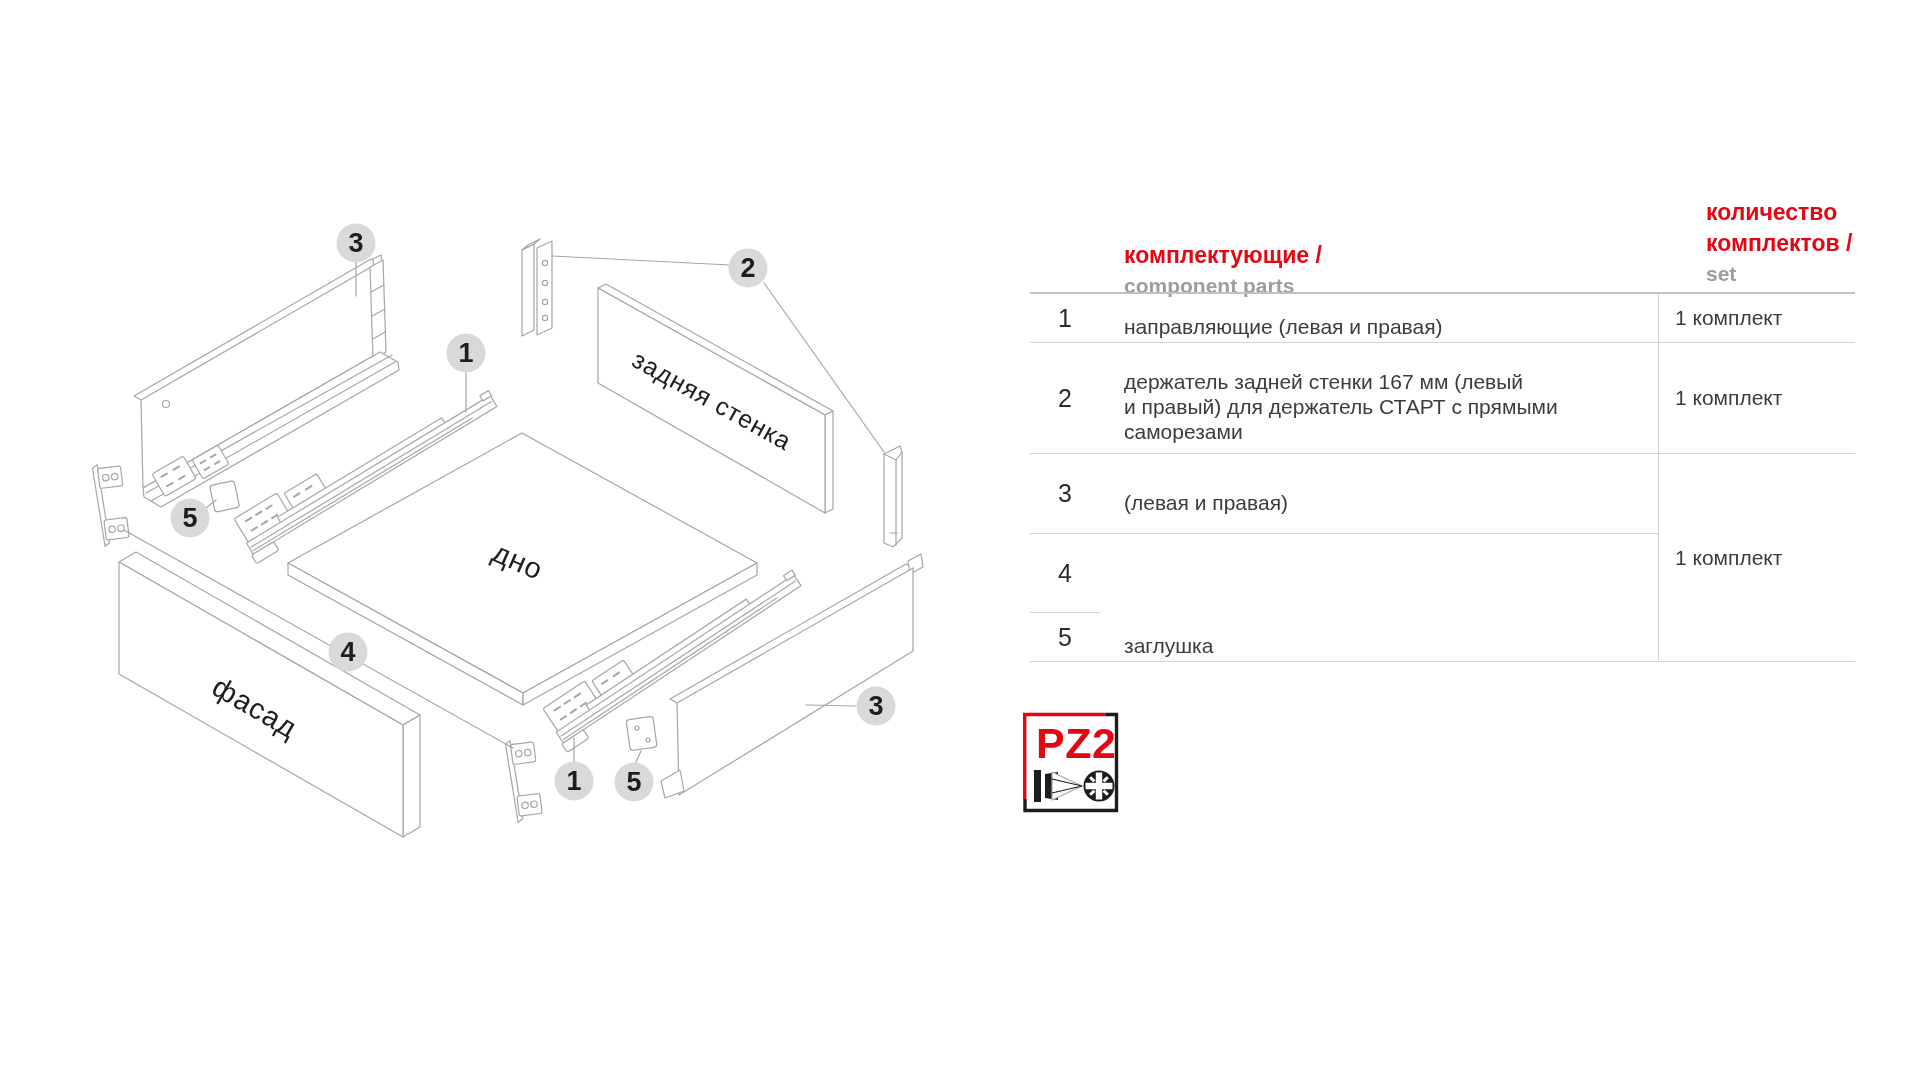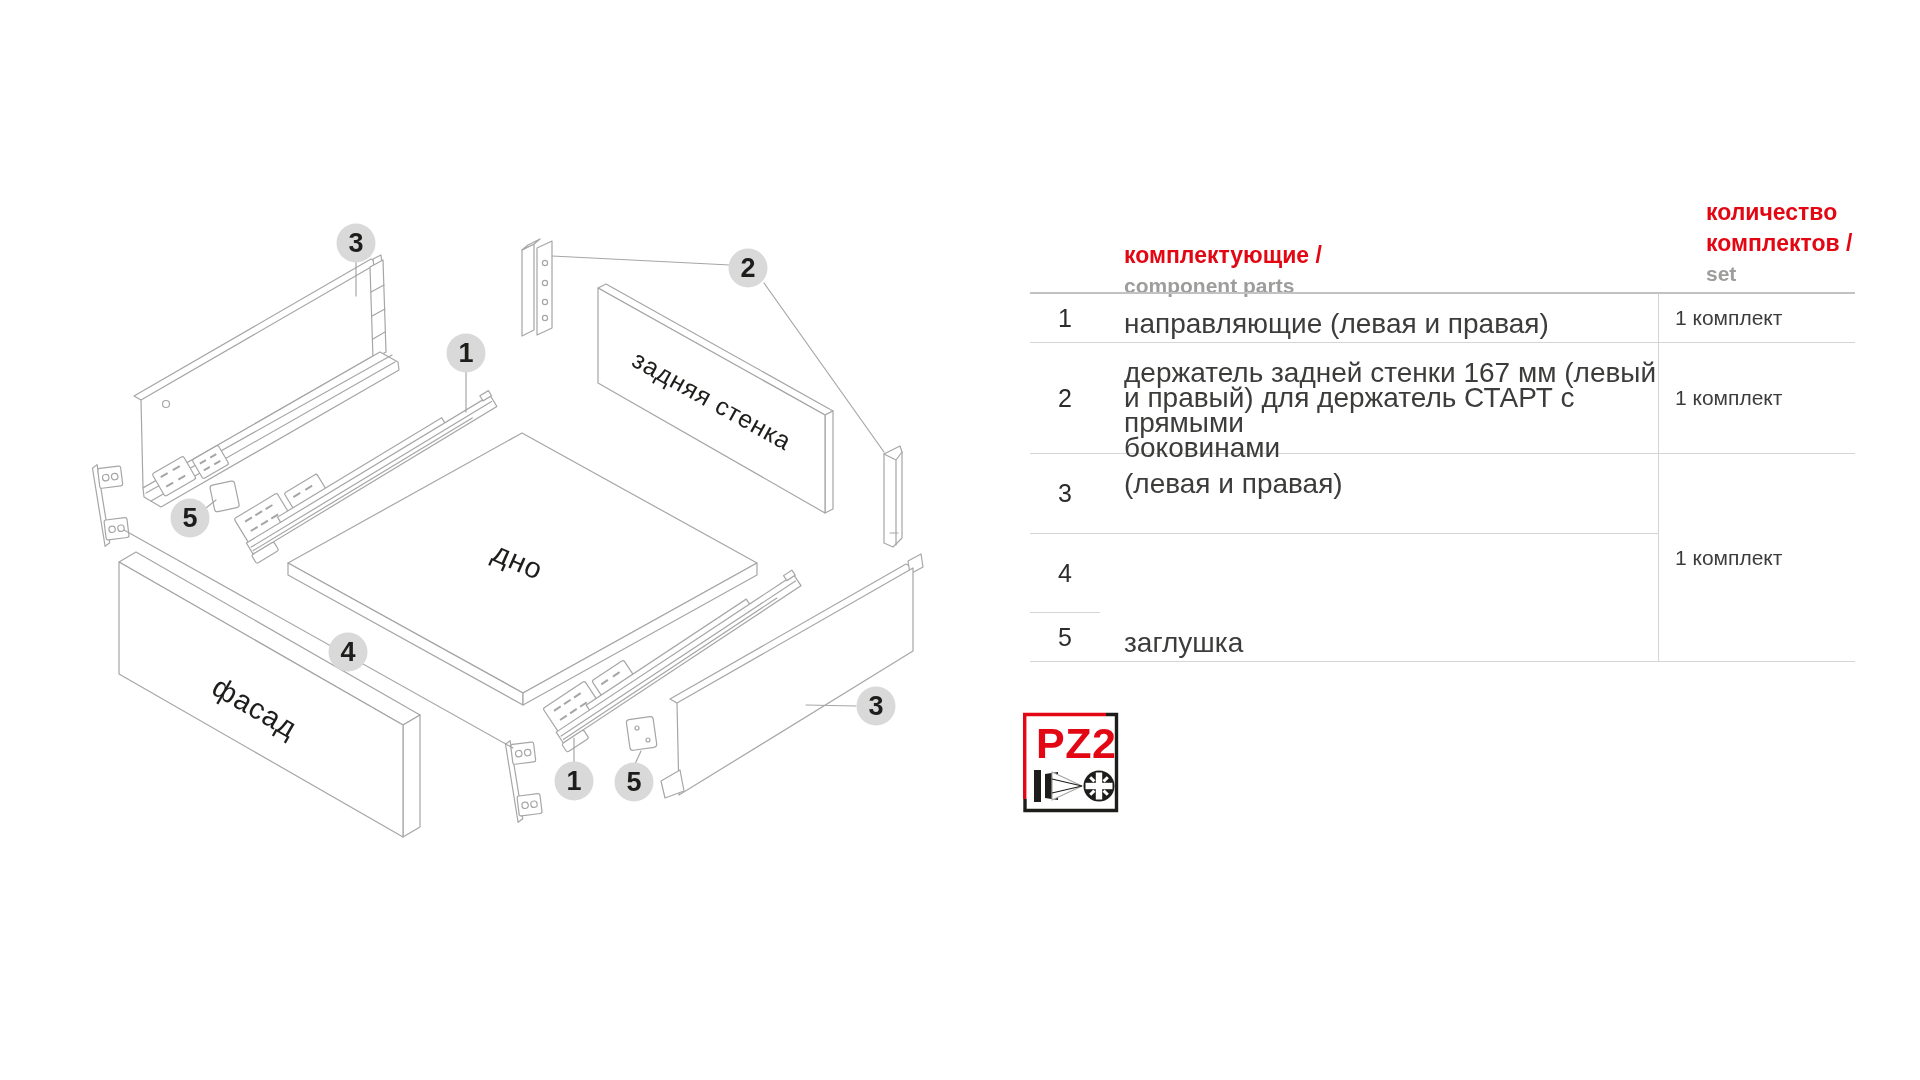--- a/index.html
+++ b/index.html
@@ -36,21 +36,21 @@
     position:absolute;left:0;top:292px;width:825px;
     display:grid;
     grid-template-columns:70px 558px 197px;
     grid-template-rows:49px 111px 80px 79px 49px;
     border-top:2px solid #c2c2c2;
     color:var(--text-dark);
   }
   .cell{display:flex;align-items:center;}
   .cell.rule{border-bottom:1px solid var(--line-gray);}
   .num-cell{justify-content:center;font-size:25px;color:#2c2c2b;}
-  .desc-cell{flex-direction:column;align-items:flex-start;padding-left:24px;font-size:28px;line-height:25px;margin-top:17px;}
+  .desc-cell{flex-direction:column;align-items:flex-start;justify-content:center;padding-left:24px;font-size:21px;line-height:25px;margin-top:17px;}
   .qty-cell{border-left:1px solid var(--line-gray);padding-left:16px;font-size:21px;}
 </style>
 </head>
 <body>
 
 <svg id="diagram-svg" viewBox="0 0 1920 1080">
   <defs>
     <g id="railShape">
       <rect class="fw" x="2" y="-34" width="50" height="30" rx="2"></rect>
       <path class="slot" d="M10,-26 h8 M22,-26 h8 M34,-26 h8 M10,-15 h8 M22,-15 h8 M34,-15 h8"></path>
@@ -243,21 +243,21 @@
     <div class="cell rule num-cell" style="grid-area:1/1">1</div>
     <div class="cell rule desc-cell" style="grid-area:1/2">
       <div>направляющие (левая и правая)</div>
     </div>
     <div class="cell rule qty-cell" style="grid-area:1/3">1 комплект</div>
 
     <div class="cell rule num-cell" style="grid-area:2/1">2</div>
     <div class="cell rule desc-cell" style="grid-area:2/2">
       <div>держатель задней стенки 167 мм (левый</div>
       <div>и правый) для держатель СТАРТ с прямыми</div>
-      <div>боковинами</div>
+      <div>саморезами</div>
     </div>
     <div class="cell rule qty-cell" style="grid-area:2/3">1 комплект</div>
 
     <div class="cell rule num-cell" style="grid-area:3/1">3</div>
     <div class="cell rule desc-cell" style="grid-area:3/2">
       <div>(левая и правая)</div>
     </div>
 
     <div class="cell rule qty-cell" style="grid-area:3/3/6/4">1 комплект</div>
 

